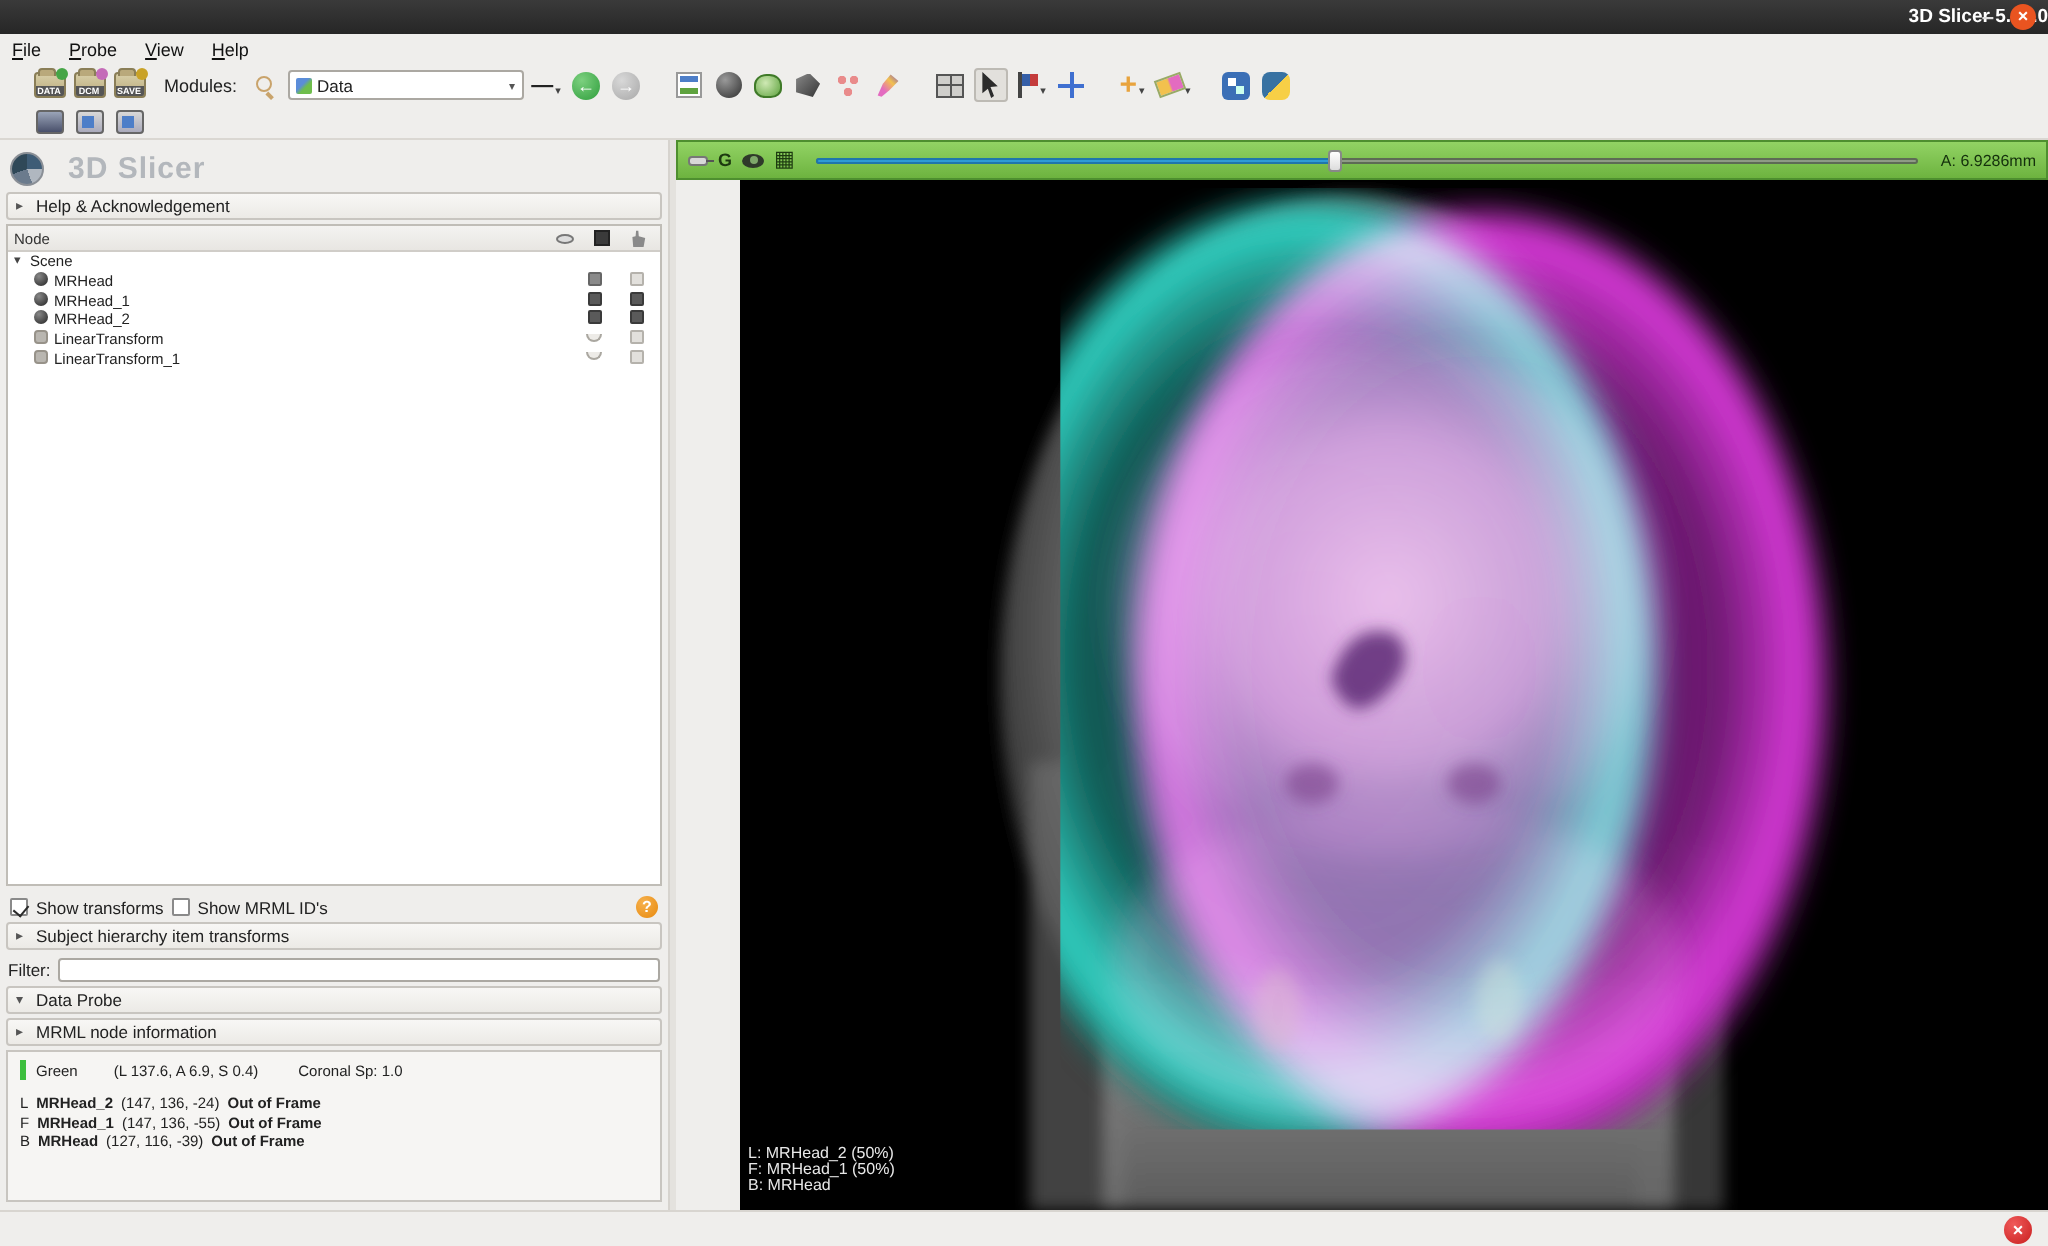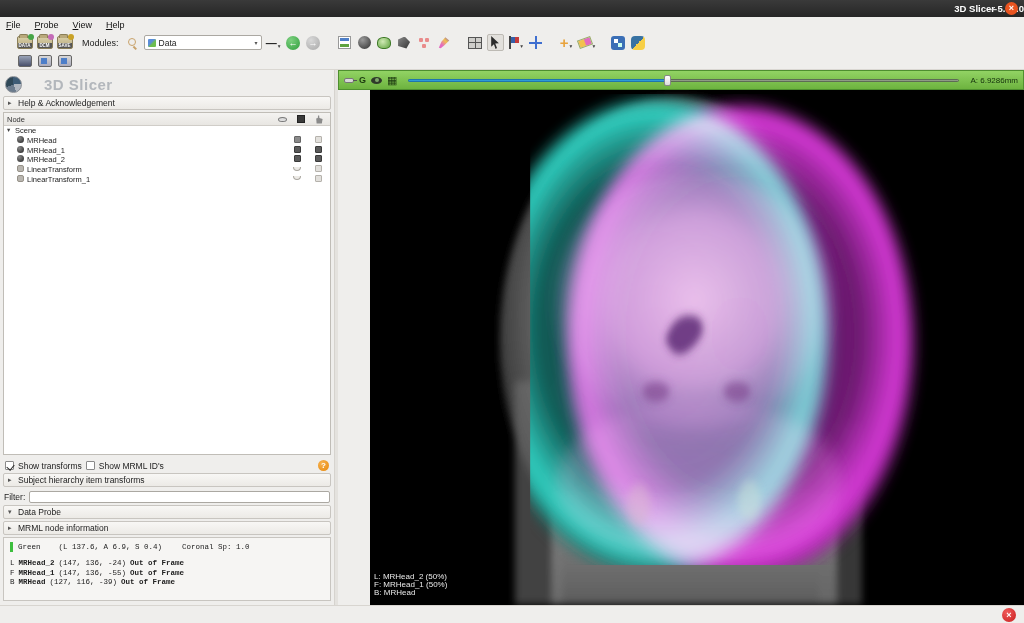--- a/index.html
+++ b/index.html
@@ -81,21 +81,21 @@
   .cap2 { background:linear-gradient(#d8d8d8,#aab); }
   .cap2::after { content:""; display:block; width:6px; height:6px; margin:2px; background:#4D7EC8; }
 
   
   .main { display:flex; height:535px; }
   .leftpanel { width:334px; display:flex; flex-direction:column; padding:2px 3px 4px 3px; background:#EFEEEC; }
   .splitter { width:4px; background:#E4E2DE; border-left:1px solid #D6D3CE; }
   .viewport { flex:1; display:flex; flex-direction:column; }
 
   
-  .logo-row { height:24px; display:flex; align-items:center; gap:22px; padding:2px 2px; }
+  .logo-row { height:24px; display:flex; align-items:center; gap:12px; padding:2px 2px; }
   .logo-icon { width:17px; height:17px; border-radius:50%; background:conic-gradient(#3E5C76 0 90deg,#B0B7C0 90deg 160deg,#6B7B8D 160deg 250deg,#2F4858 250deg 360deg); border:1px solid #8a8f96; }
   .logo-text { font-size:15px; font-weight:bold; color:#B3B7BC; letter-spacing:.5px; }
 
   .section-bar { height:14px; background:linear-gradient(#F8F7F5,#ECEae6); border:1px solid #C8C5C0; border-radius:2px; display:flex; align-items:center; gap:4px; padding:0 4px; font-size:8.5px; color:#222; margin-bottom:2px; }
   .section-bar .tri { font-size:7px; color:#555; width:6px; }
 
   .tabs { display:flex; margin-top:3px; }
   .tab { height:15px; padding:0 8px; display:flex; align-items:center; font-size:8px; background:#E3E1DD; border:1px solid #C0BDB7; border-bottom:none; border-radius:3px 3px 0 0; margin-right:1px; color:#333; }
   .tab.active { background:#F7F6F4; font-weight:bold; position:relative; z-index:2; }
 
@@ -120,21 +120,21 @@
   .ci-closed { width:8px; height:4px; border-radius:0 0 6px 6px; border:1px solid #AaA7A0; border-top:none; background:#EDEBE7; }
 
   .check-row { height:15px; display:flex; align-items:center; gap:4px; font-size:8.5px; padding:0 2px; }
   .checkbox { width:9px; height:9px; background:#fff; border:1px solid #8a8a8a; border-radius:1px; position:relative; }
   .checkbox.checked::after { content:""; position:absolute; left:1.5px; top:0.5px; width:4px; height:6px; border:solid #2b2b2b; border-width:0 1.5px 1.5px 0; transform:rotate(40deg); }
   .help-q { margin-left:auto; width:11px; height:11px; border-radius:50%; background:radial-gradient(circle at 35% 30%,#F6B14E,#E8890C); color:#fff; font-size:8px; font-weight:bold; text-align:center; line-height:11px; }
 
   .filter-row { height:16px; display:flex; align-items:center; gap:4px; font-size:8.5px; padding:1px 1px; }
   .filter-input { flex:1; height:12px; background:#fff; border:1px solid #ABA8A2; border-radius:2px; font-size:8px; padding:0 3px; font-family:"Liberation Sans",sans-serif; }
 
-  .probe-content { height:64px; border:1px solid #C8C5C0; background:#F6F5F3; font-family:Liberation Mono, monospace; font-size:7.5px; padding:4px 6px; color:#222; }
+  .probe-content { height:76px; border:1px solid #C8C5C0; background:#F6F5F3; font-family:Liberation Sans, sans-serif; font-size:7.5px; padding:4px 6px; color:#222; }
   .probe-view { display:flex; align-items:center; gap:5px; margin-bottom:7px; }
   .green-chip { width:3px; height:10px; background:#3DBE3D; }
   .probe-line { display:flex; gap:4px; line-height:9.5px; }
   .probe-line b { font-weight:bold; }
 
   
   .slicebar { height:20px; background:linear-gradient(#92D364,#6DB33F); border:1px solid #4E8F2F; display:flex; align-items:center; padding:0 5px; gap:5px; }
   .pin-icon { width:10px; height:5px; background:#D8D8D8; border:1px solid #777; border-radius:2px; position:relative; }
   .pin-icon::after { content:""; position:absolute; right:-4px; top:1.5px; width:4px; height:1px; background:#555; }
   .view-letter { font-size:9px; font-weight:bold; color:#1d3a10; }

